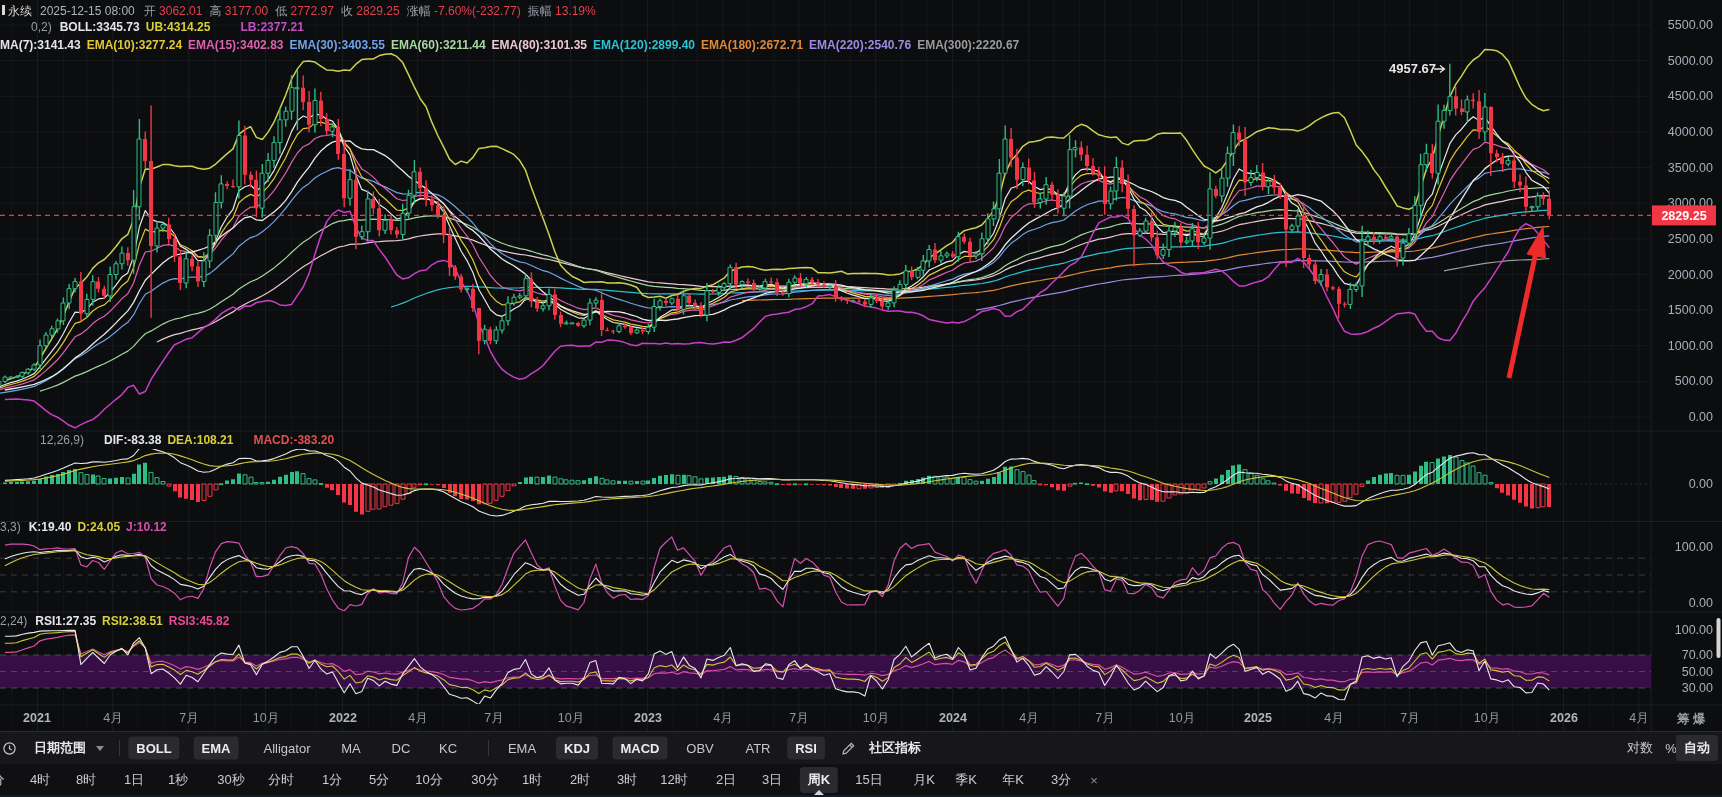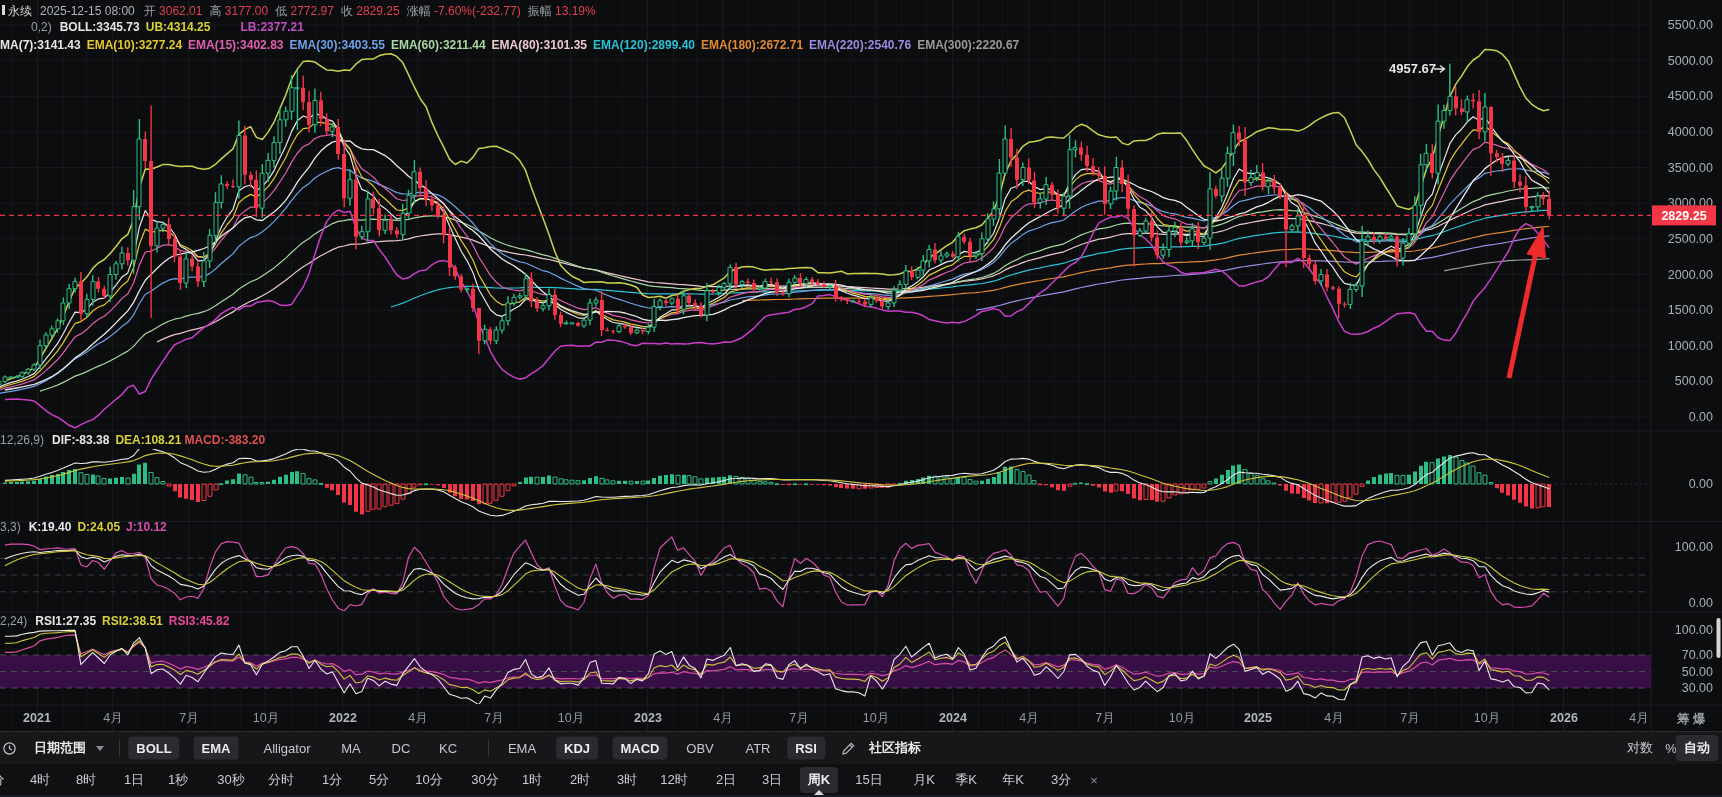--- a/index.html
+++ b/index.html
@@ -211,21 +211,21 @@
     <text x="1334" y="722" fill="#9598a1" font-size="12.5" font-weight="400" text-anchor="middle">4月</text>
     <text x="1410" y="722" fill="#9598a1" font-size="12.5" font-weight="400" text-anchor="middle">7月</text>
     <text x="1487" y="722" fill="#9598a1" font-size="12.5" font-weight="400" text-anchor="middle">10月</text>
     <text x="1564" y="722" fill="#b2b5be" font-size="12.5" font-weight="700" text-anchor="middle">2026</text>
     <text x="1639" y="722" fill="#9598a1" font-size="12.5" font-weight="400" text-anchor="middle">4月</text>
     <text x="1677" y="723" fill="#9a9da6" font-size="12.5" font-weight="700">筹 爆</text>
   </svg>
 <div class="ov" style="top:3px;left:2px"><span style="display:inline-block;width:3px;height:10px;background:#d8d8d8;margin-right:3px"></span><span style="color:#d8d8d8;margin-right:8px;">永续</span><span style="color:#b0b3ba;margin-right:9px;">2025-12-15 08:00</span><span style="color:#9a9ea8;">开</span><span style="color:#e0414e;margin-right:7px;"> 3062.01</span><span style="color:#9a9ea8;">高</span><span style="color:#e0414e;margin-right:7px;"> 3177.00</span><span style="color:#9a9ea8;">低</span><span style="color:#e0414e;margin-right:7px;"> 2772.97</span><span style="color:#9a9ea8;">收</span><span style="color:#e0414e;margin-right:7px;"> 2829.25</span><span style="color:#9a9ea8;">涨幅</span><span style="color:#e0414e;margin-right:7px;"> -7.60%(-232.77)</span><span style="color:#9a9ea8;">振幅</span><span style="color:#e0414e;"> 13.19%</span></div>
 <div class="ov" style="top:20px;left:0"><span style="color:#9a9ea8;margin-right:8px;padding-left:31px;">0,2)</span><span style="color:#e6e6e8;margin-right:6px;font-weight:700;">BOLL:3345.73</span><span style="color:#d9cf3c;margin-right:6px;font-weight:700;">UB:4314.25</span><span style="color:#c24ec2;font-weight:700;margin-left:24px;">LB:2377.21</span></div>
 <div class="ov" style="top:38px;left:0"><span style="color:#e6e6e8;margin-right:6px;font-weight:700;">MA(7):3141.43</span><span style="color:#e3c832;margin-right:6px;font-weight:700;">EMA(10):3277.24</span><span style="color:#e060b0;margin-right:6px;font-weight:700;">EMA(15):3402.83</span><span style="color:#6fa3e8;margin-right:6px;font-weight:700;">EMA(30):3403.55</span><span style="color:#a7d7a0;margin-right:6px;font-weight:700;">EMA(60):3211.44</span><span style="color:#ecc9cf;margin-right:6px;font-weight:700;">EMA(80):3101.35</span><span style="color:#2ac2d4;margin-right:6px;font-weight:700;">EMA(120):2899.40</span><span style="color:#e08836;margin-right:6px;font-weight:700;">EMA(180):2672.71</span><span style="color:#9b8ae0;margin-right:6px;font-weight:700;">EMA(220):2540.76</span><span style="color:#9a9a9a;margin-right:6px;font-weight:700;">EMA(300):2220.67</span></div>
-<div class="ov" style="top:433px;left:0"><span style="color:#9a9ea8;margin-right:8px;">12,26,9)</span><span style="color:#e6e6e8;margin-right:6px;font-weight:700;">DIF:-83.38</span><span style="color:#d9cf3c;margin-right:3px;font-weight:700;">DEA:108.21</span><span style="color:#e05050;font-weight:700;">MACD:-383.20</span></div>
+<div class="ov" style="top:433px;left:0"><span style="color:#9a9ea8;margin-right:20px;padding-left:40px;">12,26,9)</span><span style="color:#e6e6e8;margin-right:6px;font-weight:700;">DIF:-83.38</span><span style="color:#d9cf3c;margin-right:20px;font-weight:700;">DEA:108.21</span><span style="color:#e05050;font-weight:700;">MACD:-383.20</span></div>
 <div class="ov" style="top:520px;left:0"><span style="color:#9a9ea8;margin-right:8px;">3,3)</span><span style="color:#e6e6e8;margin-right:6px;font-weight:700;">K:19.40</span><span style="color:#d9cf3c;margin-right:6px;font-weight:700;">D:24.05</span><span style="color:#d54fae;font-weight:700;">J:10.12</span></div>
 <div class="ov" style="top:614px;left:0"><span style="color:#9a9ea8;margin-right:8px;">2,24)</span><span style="color:#e6e6e8;margin-right:6px;font-weight:700;">RSI1:27.35</span><span style="color:#d9cf3c;margin-right:6px;font-weight:700;">RSI2:38.51</span><span style="color:#ec4899;font-weight:700;">RSI3:45.82</span></div>
 <div class="tb1">
     <svg class="ico" style="left:2px;top:9px" width="15" height="15" viewBox="0 0 15 15">
       <circle cx="7.5" cy="7.5" r="5.6" fill="none" stroke="#c6c8cc" stroke-width="1.2"></circle>
       <path d="M7.5 4.5v3.2l2.3 1.3" stroke="#c6c8cc" fill="none" stroke-width="1.2"></path>
     </svg>
     <span class="att" style="left:60px">日期范围</span>
     <span class="cdn" style="left:96px"></span>
     <span class="asep" style="left:119px"></span>

